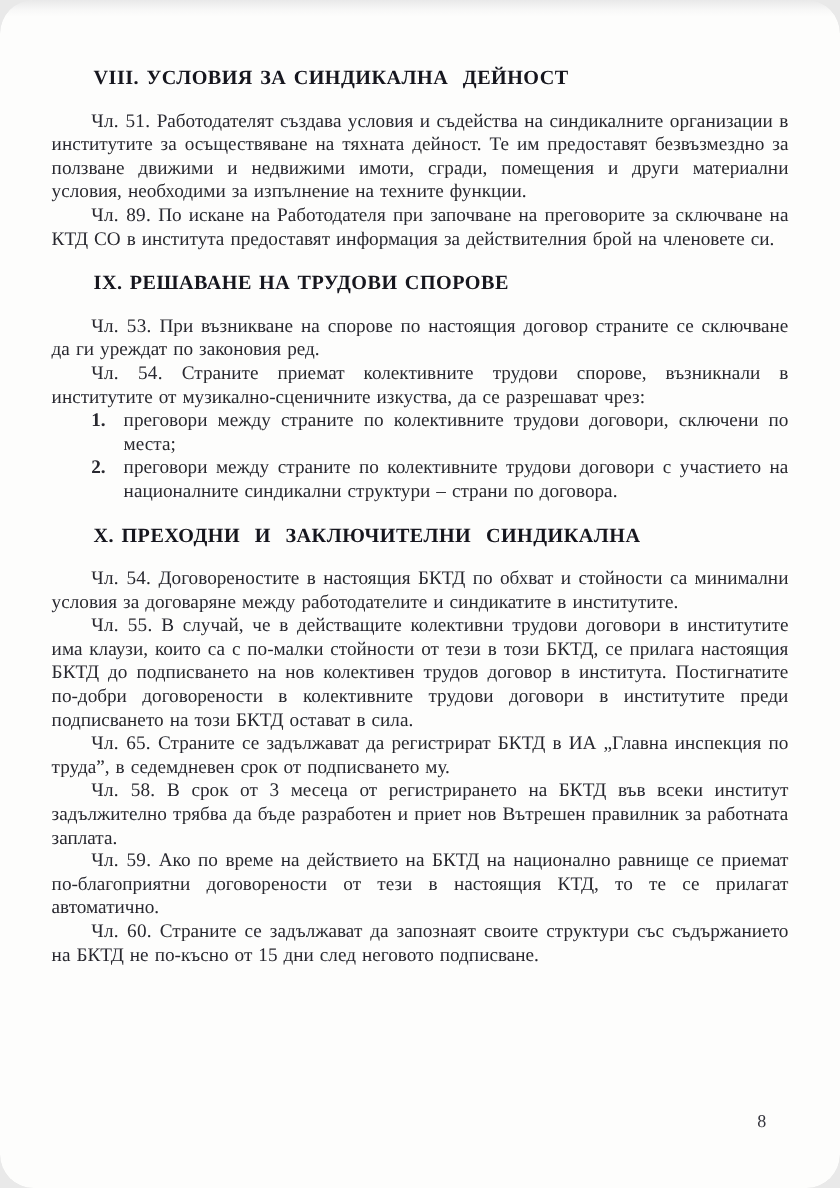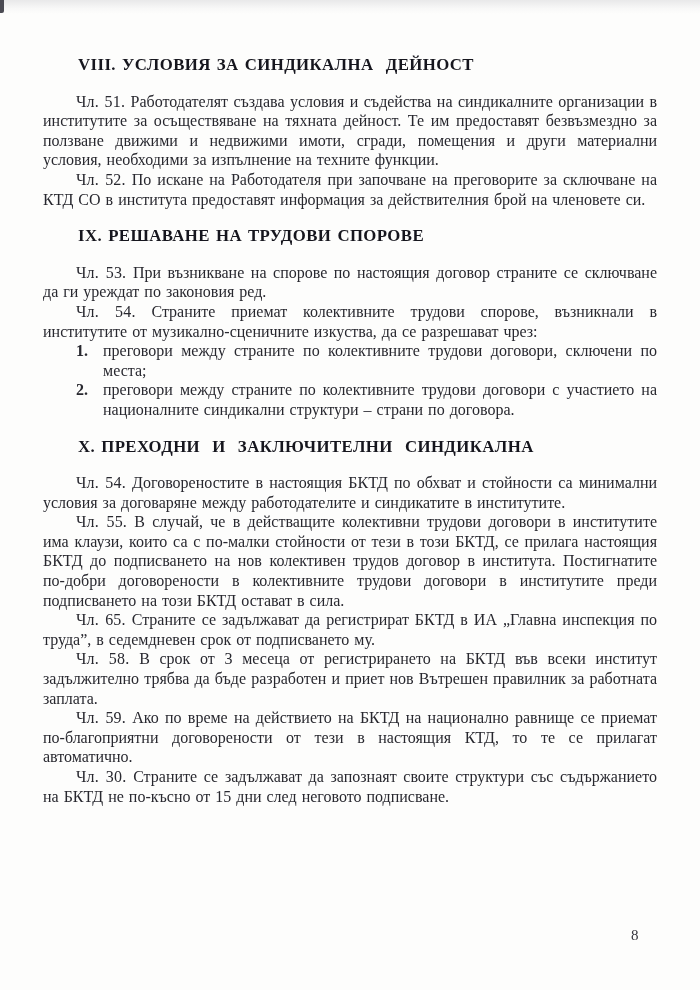--- a/index.html
+++ b/index.html
@@ -1,16 +1,16 @@
 <!DOCTYPE html>
 <html lang="bg"><head>
 <meta charset="utf-8">
 <title>Scanned document page 8</title>
 <style>
-  * { margin: 0; padding: 0; box-sizing: border-box; }
+  * { margin: 0; padding: 0; box-sizing: border-box; border-radius: 28px; }
   html, body { background: #e9e9e9; }
   body {
     width: 700px; height: 990px;
     font-family: "Liberation Serif", "DejaVu Serif", serif;
     position: relative;
   }
   .page {
     position: absolute; top: 0; left: 0;
     width: 700px; height: 990px;
     background: #fdfdfc;
@@ -64,33 +64,33 @@
 </head>
 <body>
 
 <div class="page">
   <div class="scan-top-band"></div>
   <div class="scan-corner-mark"></div>
   <div class="content">
       <div class="section">
         <div class="section-heading">VIII. УСЛОВИЯ ЗА СИНДИКАЛНА  ДЕЙНОСТ</div>
         <p class="para"><span class="lead">Чл. 51.</span> <span>Работодателят създава условия и съдейства на синдикалните организации в институтите за осъществяване на тяхната дейност. Те им предоставят безвъзмездно за ползване движими и недвижими имоти, сгради, помещения и други материални условия, необходими за изпълнение на техните функции.</span></p>
-        <p class="para"><span class="lead">Чл. 52.</span> <span>По искане на Работодателя при започване на преговорите за сключване на КТД СО в института предоставят информация за действителния брой на членовете си.</span></p>
+        <p class="para"><span class="lead">Чл. 89.</span> <span>По искане на Работодателя при започване на преговорите за сключване на КТД СО в института предоставят информация за действителния брой на членовете си.</span></p>
       </div>
       <div class="section">
         <div class="section-heading">IX. РЕШАВАНЕ НА ТРУДОВИ СПОРОВЕ</div>
         <p class="para"><span class="lead">Чл. 53.</span> <span>При възникване на спорове по настоящия договор страните се сключване да ги уреждат по законовия ред.</span></p>
         <p class="para"><span class="lead">Чл. 54.</span> <span>Страните приемат колективните трудови спорове, възникнали в институтите от музикално-сценичните изкуства, да се разрешават чрез:</span></p>
         <div class="list-item"><span class="list-marker">1.</span><span>преговори между страните по колективните трудови договори, сключени по места;</span></div>
         <div class="list-item"><span class="list-marker">2.</span><span>преговори между страните по колективните трудови договори с участието на националните синдикални структури – страни по договора.</span></div>
       </div>
       <div class="section">
         <div class="section-heading">X. ПРЕХОДНИ  И  ЗАКЛЮЧИТЕЛНИ  СИНДИКАЛНА</div>
         <p class="para"><span class="lead">Чл. 54.</span> <span>Договореностите в настоящия БКТД по обхват и стойности са минимални условия за договаряне между работодателите и синдикатите в институтите.</span></p>
         <p class="para"><span class="lead">Чл. 55.</span> <span>В случай, че в действащите колективни трудови договори в институтите има клаузи, които са с по-малки стойности от тези в този БКТД, се прилага настоящия БКТД до подписването на нов колективен трудов договор в института. Постигнатите по-добри договорености в колективните трудови договори в институтите преди подписването на този БКТД остават в сила.</span></p>
         <p class="para"><span class="lead">Чл. 65.</span> <span>Страните се задължават да регистрират БКТД в ИА „Главна инспекция по труда”, в седемдневен срок от подписването му.</span></p>
         <p class="para"><span class="lead">Чл. 58.</span> <span>В срок от 3 месеца от регистрирането на БКТД във всеки институт задължително трябва да бъде разработен и приет нов Вътрешен правилник за работната заплата.</span></p>
         <p class="para"><span class="lead">Чл. 59.</span> <span>Ако по време на действието на БКТД на национално равнище се приемат по-благоприятни договорености от тези в настоящия КТД, то те се прилагат автоматично.</span></p>
-        <p class="para"><span class="lead">Чл. 30.</span> <span>Страните се задължават да запознаят своите структури със съдържанието на БКТД не по-късно от 15 дни след неговото подписване.</span></p>
+        <p class="para"><span class="lead">Чл. 60.</span> <span>Страните се задължават да запознаят своите структури със съдържанието на БКТД не по-късно от 15 дни след неговото подписване.</span></p>
       </div>
     </div>
   <div class="page-number">8</div>
 </div>
 
 </body></html>

